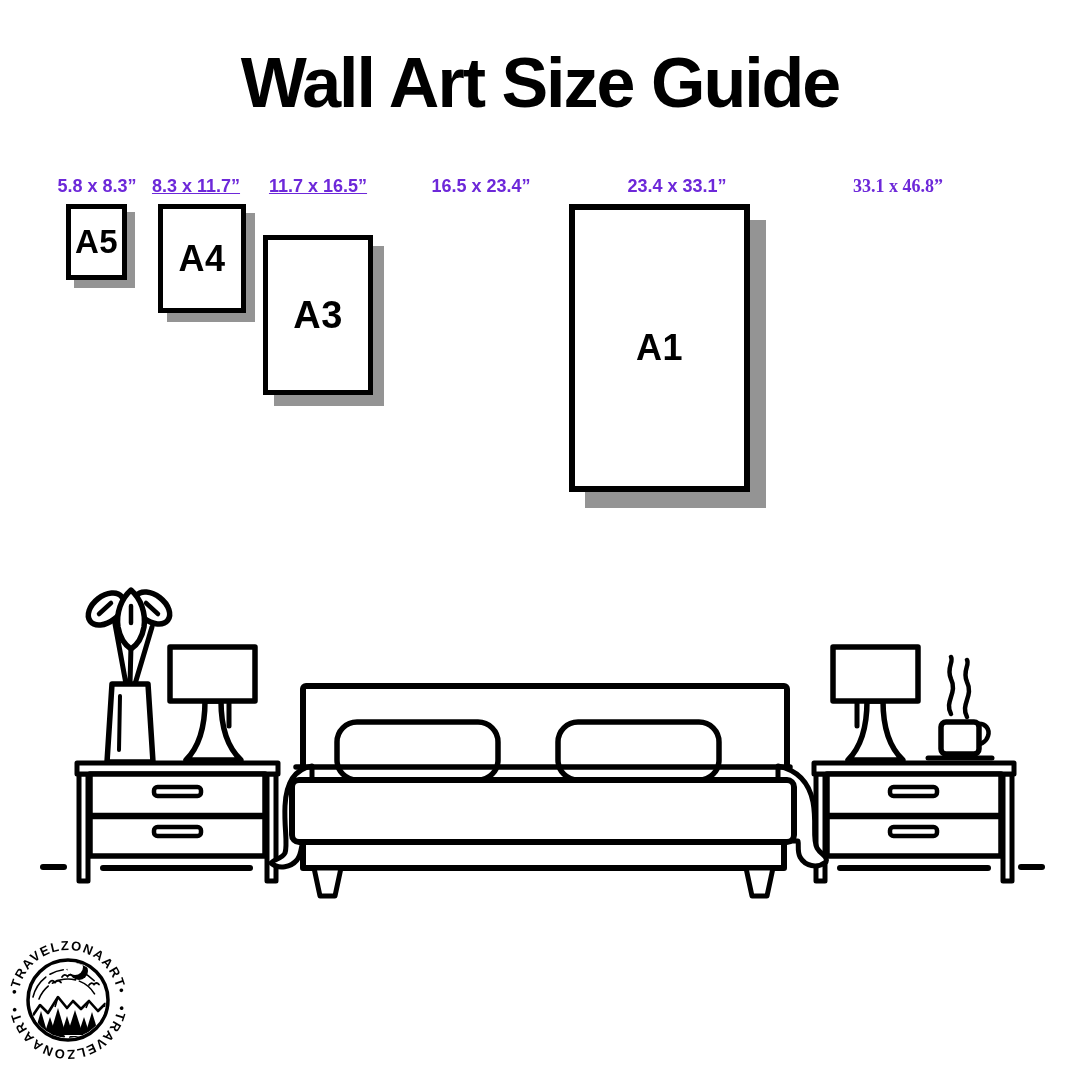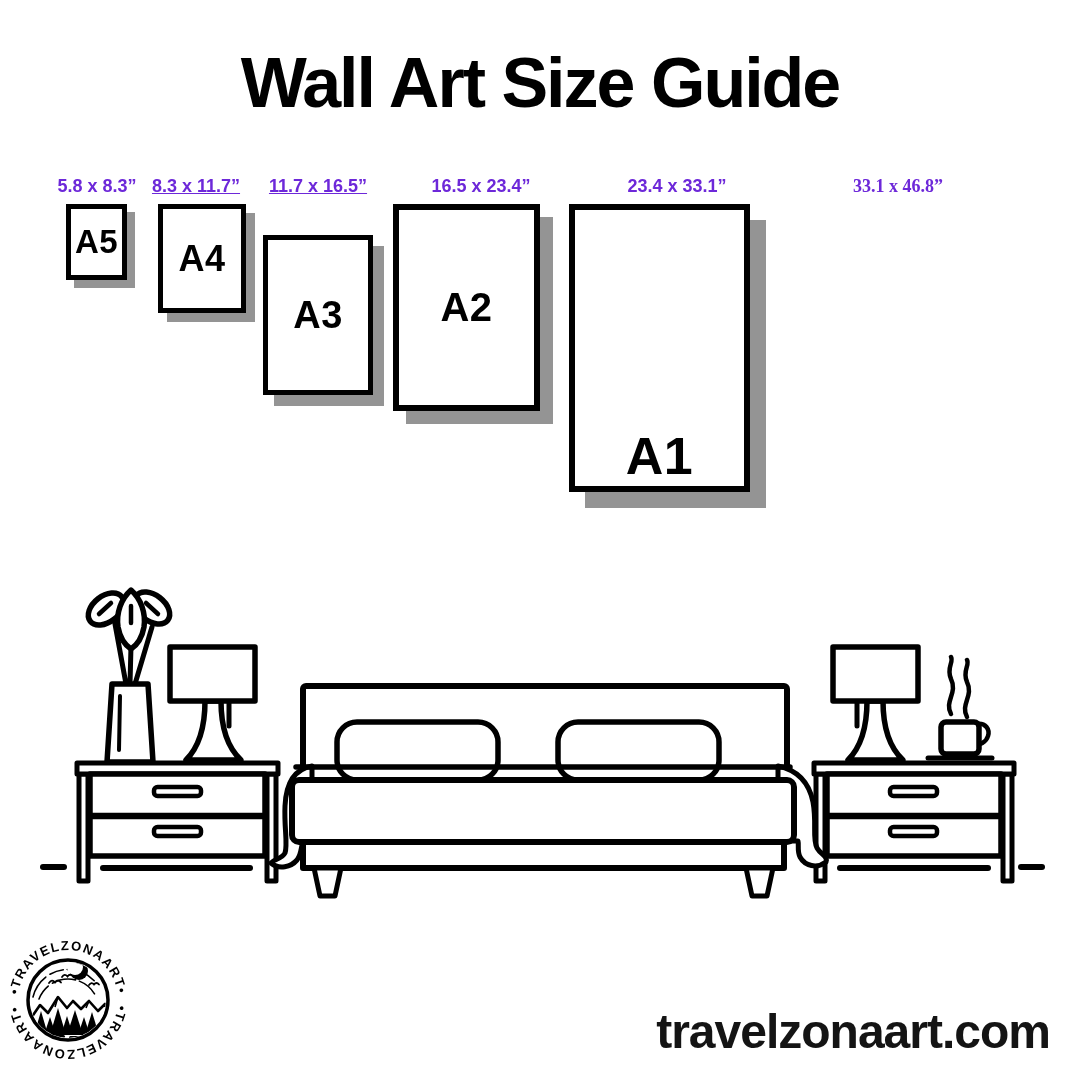--- a/index.html
+++ b/index.html
@@ -13,21 +13,21 @@
   }
   .poster{
     position:absolute;box-sizing:border-box;background:#ffffff;border:5px solid #000;
     display:flex;align-items:center;justify-content:center;font-weight:bold;
   }
   .poster .code{letter-spacing:0.5px;}
   .a5{left:66px; top:204px;width:61px; height:76px; box-shadow:8px 8px 0 #949494; font-size:33px;}
   .a4{left:152px;top:204px;width:88px; height:109px;box-shadow:9px 9px 0 #949494; font-size:36px;margin-left:6px;}
   .a3{left:263px;top:204px;width:110px;height:160px;box-shadow:11px 11px 0 #949494;font-size:38px;margin-top:31px;}
   .a2{left:393px;top:204px;width:147px;height:207px;border-width:6px;box-shadow:13px 13px 0 #949494;font-size:40px;}
-  .a1{left:569px;top:204px;width:181px;height:288px;border-width:6px;box-shadow:16px 16px 0 #949494;font-size:52px;align-items:flex-end;}
+  .a1{left:569px;top:204px;width:181px;height:288px;border-width:6px;box-shadow:16px 16px 0 #949494;font-size:36px;}
   .a0{left:781px;top:204px;width:234px;height:362px;border-width:7px;box-shadow:19px 19px 0 #949494;font-size:42px;}
   .dim{
     position:absolute;top:176px;transform:translateX(-50%);font-size:18px;
     font-weight:bold;white-space:nowrap;color:#6d28d9;
   }
   .d-a5{left:97px;}.d-a4{left:196px;text-decoration:underline;}.d-a3{left:318px;text-decoration:underline;}
   .d-a2{left:481px;}.d-a1{left:660px;margin-left:17px;}.d-a0{left:898px;font-family:Liberation Serif, serif;}
   .scene{position:absolute;left:30px;top:585px;}
   .scene path,.scene rect,.scene ellipse{
     fill:none;stroke:#000;stroke-linecap:round;stroke-linejoin:round;
@@ -55,23 +55,20 @@
   <div class="dim d-a0">33.1 x 46.8”</div>
 
   <div class="poster a5">
     <span class="code">A5</span>
   </div>
   <div class="poster a4">
     <span class="code">A4</span>
   </div>
   <div class="poster a3">
     <span class="code">A3</span>
-  </div>
-  <div class="poster a2">
-    <span class="code">A2</span>
   </div>
   <div class="poster a1">
     <span class="code">A1</span>
   </div>
 
   <svg class="scene" width="1020" height="325" viewBox="30 585 1020 325" xmlns="http://www.w3.org/2000/svg">
 
     <g>
       <path d="M115,624 L126,684 M131,646 L130,684 M152,627 L135,684" stroke-width="5"></path>
       <ellipse class="wf" cx="106" cy="609" rx="20" ry="13" transform="rotate(-38 106 609)" stroke-width="5.5"></ellipse>
@@ -195,15 +192,14 @@
         <rect x="64" y="99" width="32" height="3" rx="1.5"></rect>
         <rect x="25" y="104.5" width="26" height="3" rx="1.5"></rect>
         <rect x="55" y="105" width="40" height="3" rx="1.5"></rect>
         <rect x="34" y="110.5" width="30" height="3" rx="1.5"></rect>
         <rect x="70" y="110.5" width="24" height="2.5" rx="1.25"></rect>
         <rect x="45" y="115.5" width="28" height="2.5" rx="1.25"></rect>
       </g>
     </g>
   </svg>
 
-  <div class="website">travelzonaart.com</div>
 
 </div>
 
 </body></html>

